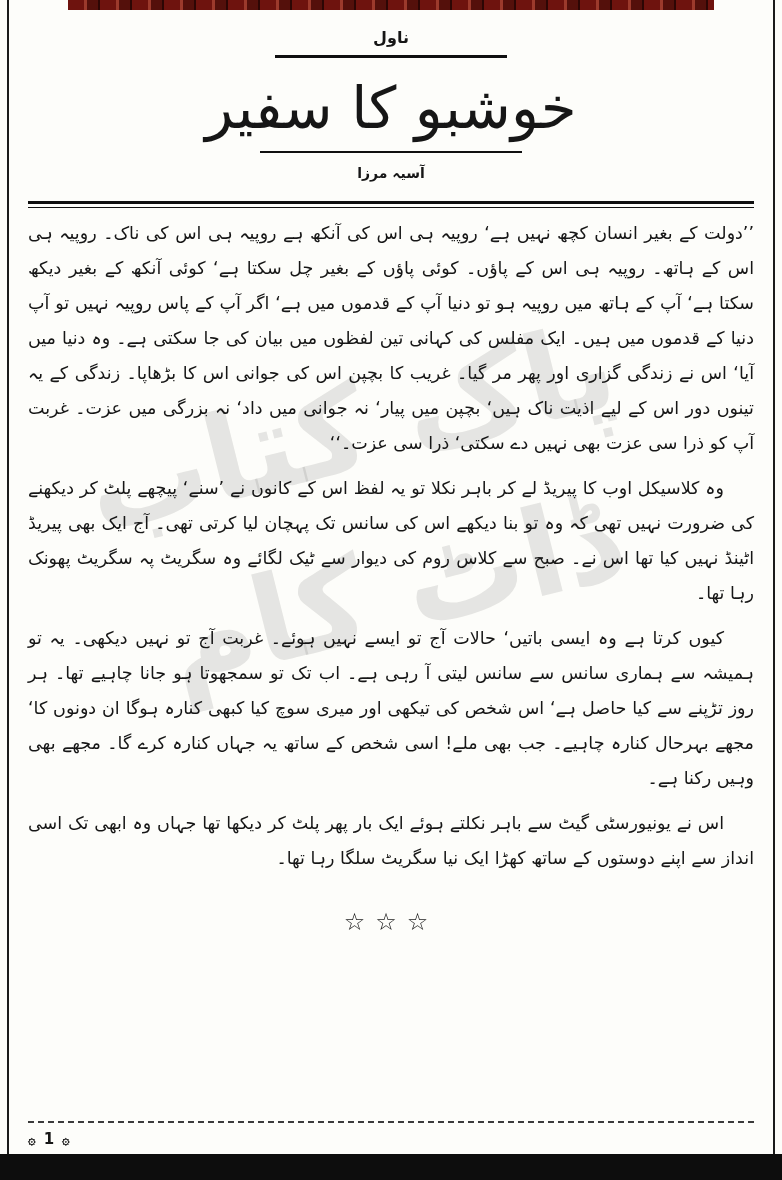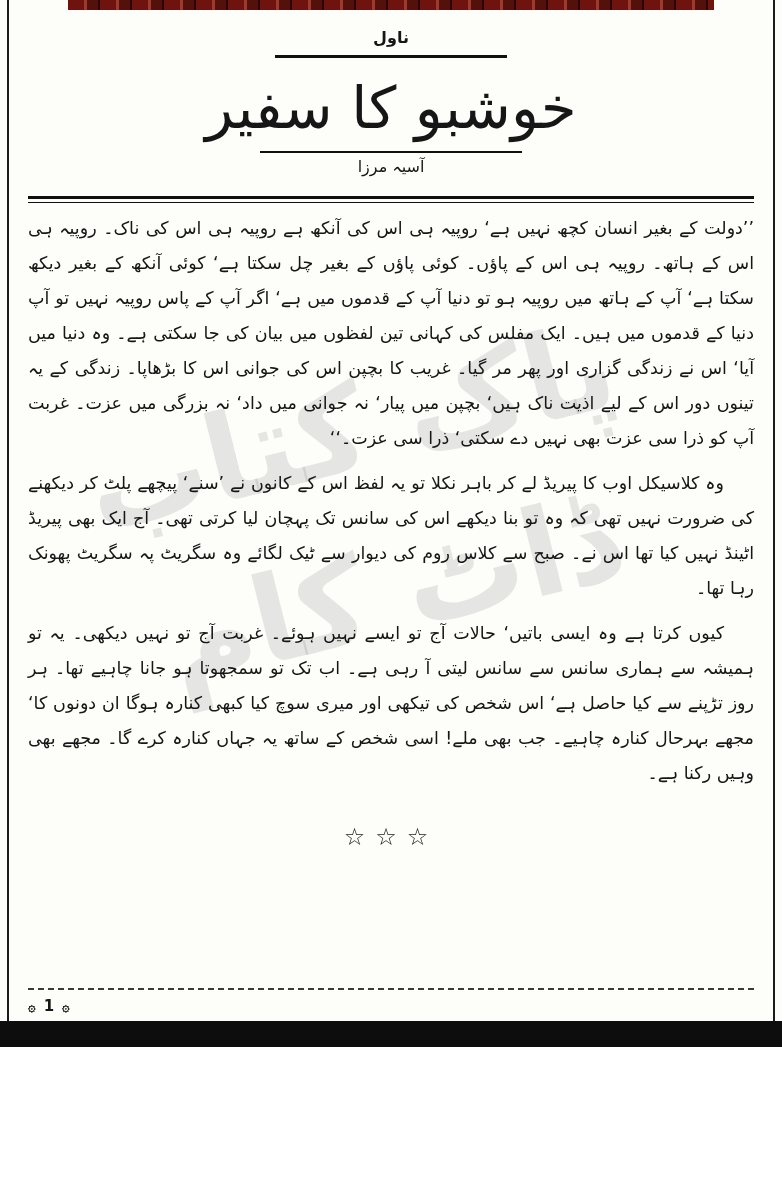--- a/index.html
+++ b/index.html
@@ -1,18 +1,18 @@
 <!DOCTYPE html>
 <html lang="ur"><head>
 <meta charset="utf-8">
 <style>
   html,body{margin:0;padding:0;background:#ffffff;}
   .page{
     position:relative;
-    width:782px;height:1047px;
+    width:782px;height:1180px;
     margin:0 auto;
     background:#fdfdfa;
     overflow:hidden;
     font-family:"DejaVu Sans",sans-serif;
     color:#161616;
     box-sizing:border-box;
   }
   
   .frame{
     position:absolute;top:0;bottom:26px;left:7px;right:7px;
@@ -37,21 +37,21 @@
   
   .header{text-align:center;position:relative;z-index:2;}
   .genre{font-size:16px;font-weight:bold;margin-top:16px;letter-spacing:1px;}
   .genre-underline{width:232px;height:3px;background:#101010;margin:8px auto 0;}
   .title{
     margin:14px 0 0;
     font-size:58px;line-height:1.25;font-weight:normal;
     letter-spacing:-1px;
   }
   .title-underline{width:262px;height:2px;background:#101010;margin:6px auto 0;}
-  .author{font-size:16px;font-weight:normal;margin-top:4px;}
+  .author{font-size:14px;font-weight:bold;margin-top:12px;}
   .header-rule{
     margin-top:20px;height:3px;
     border-top:3px solid #101010;
     border-bottom:1px solid #101010;
   }
   
   .watermark{
     position:absolute;top:330px;right:60px;left:20px;
     z-index:0;
     transform:rotate(-14deg);
@@ -112,20 +112,21 @@
 
     <div class="watermark">
       <div class="wline">پاک کتاب</div>
       <div class="wline">ڈاٹ کام</div>
     </div>
 
     <div class="bodytext" lang="ur">
       <p>’’دولت کے بغیر انسان کچھ نہیں ہے‘ روپیہ ہی اس کی آنکھ ہے روپیہ ہی اس کی ناک۔ روپیہ ہی اس کے ہاتھ۔ روپیہ ہی اس کے پاؤں۔ کوئی پاؤں کے بغیر چل سکتا ہے‘ کوئی آنکھ کے بغیر دیکھ سکتا ہے‘ آپ کے ہاتھ میں روپیہ ہو تو دنیا آپ کے قدموں میں ہے‘ اگر آپ کے پاس روپیہ نہیں تو آپ دنیا کے قدموں میں ہیں۔ ایک مفلس کی کہانی تین لفظوں میں بیان کی جا سکتی ہے۔ وہ دنیا میں آیا‘ اس نے زندگی گزاری اور پھر مر گیا۔ غریب کا بچپن اس کی جوانی اس کا بڑھاپا۔ زندگی کے یہ تینوں دور اس کے لیے اذیت ناک ہیں‘ بچپن میں پیار‘ نہ جوانی میں داد‘ نہ بزرگی میں عزت۔ غربت آپ کو ذرا سی عزت بھی نہیں دے سکتی‘ ذرا سی عزت۔‘‘</p>
       <p class="indent">وہ کلاسیکل اوب کا پیریڈ لے کر باہر نکلا تو یہ لفظ اس کے کانوں نے ’سنے‘ پیچھے پلٹ کر دیکھنے کی ضرورت نہیں تھی کہ وہ تو بنا دیکھے اس کی سانس تک پہچان لیا کرتی تھی۔ آج ایک بھی پیریڈ اٹینڈ نہیں کیا تھا اس نے۔ صبح سے کلاس روم کی دیوار سے ٹیک لگائے وہ سگریٹ پہ سگریٹ پھونک رہا تھا۔</p>
       <p class="indent">کیوں کرتا ہے وہ ایسی باتیں‘ حالات آج تو ایسے نہیں ہوئے۔ غربت آج تو نہیں دیکھی۔ یہ تو ہمیشہ سے ہماری سانس سے سانس لیتی آ رہی ہے۔ اب تک تو سمجھوتا ہو جانا چاہیے تھا۔ ہر روز تڑپنے سے کیا حاصل ہے‘ اس شخص کی تیکھی اور میری سوچ کیا کبھی کنارہ ہوگا ان دونوں کا‘ مجھے بہرحال کنارہ چاہیے۔ جب بھی ملے! اسی شخص کے ساتھ یہ جہاں کنارہ کرے گا۔ مجھے بھی وہیں رکنا ہے۔</p>
+      <p class="indent">اس نے یونیورسٹی گیٹ سے باہر نکلتے ہوئے ایک بار پھر پلٹ کر دیکھا تھا جہاں وہ ابھی تک اسی انداز سے اپنے دوستوں کے ساتھ کھڑا ایک نیا سگریٹ سلگا رہا تھا۔</p>
       <div class="stars">☆☆☆</div>
     </div>
 
   </div>
 
   <div class="footer">
     <div class="footer-rule"></div>
     <div class="pageno-row">
       <span class="ornament">۞</span>
       <span>1</span>

